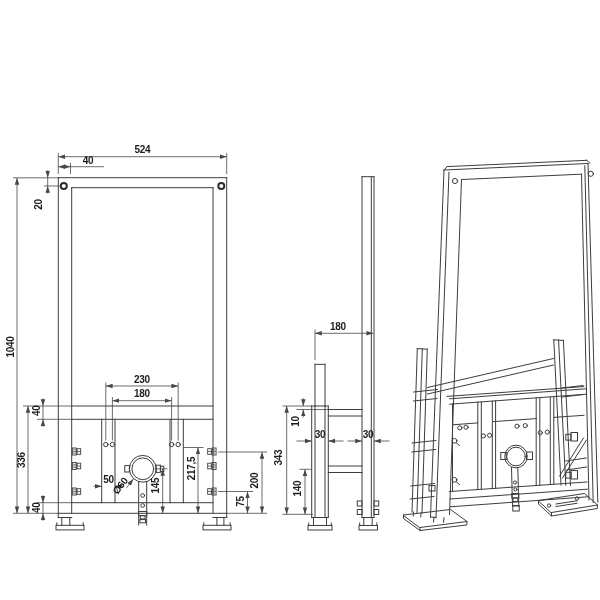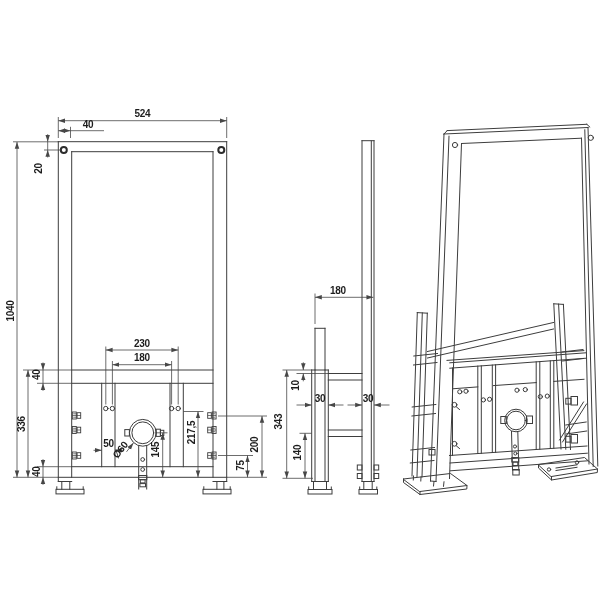--- a/index.html
+++ b/index.html
@@ -1,16 +1,16 @@
 <!DOCTYPE html>
 <html><head>
 <meta charset="utf-8">
 <style>
   html,body{margin:0;padding:0;background:#ffffff;width:600px;height:600px;overflow:hidden;}
-  #stage{position:relative;width:600px;height:456px;background:#fff;}
+  #stage{position:relative;width:600px;height:456px;background:#fff;margin-top:36px;}
   svg{position:absolute;left:0;top:0;}
   .st{stroke:#3d3d3d;stroke-width:1;fill:none;stroke-linecap:square;}
   .st2{stroke:#3d3d3d;stroke-width:1;fill:#ffffff;}
   .bold{stroke:#2c2c2c;stroke-width:2;fill:none;}
   .dl{stroke:#474747;stroke-width:0.8;fill:none;}
   .dim{font:bold 10px "Liberation Sans", sans-serif;letter-spacing:-0.3px;fill:#1d1d1d;}
 </style>
 </head>
 <body>
 

